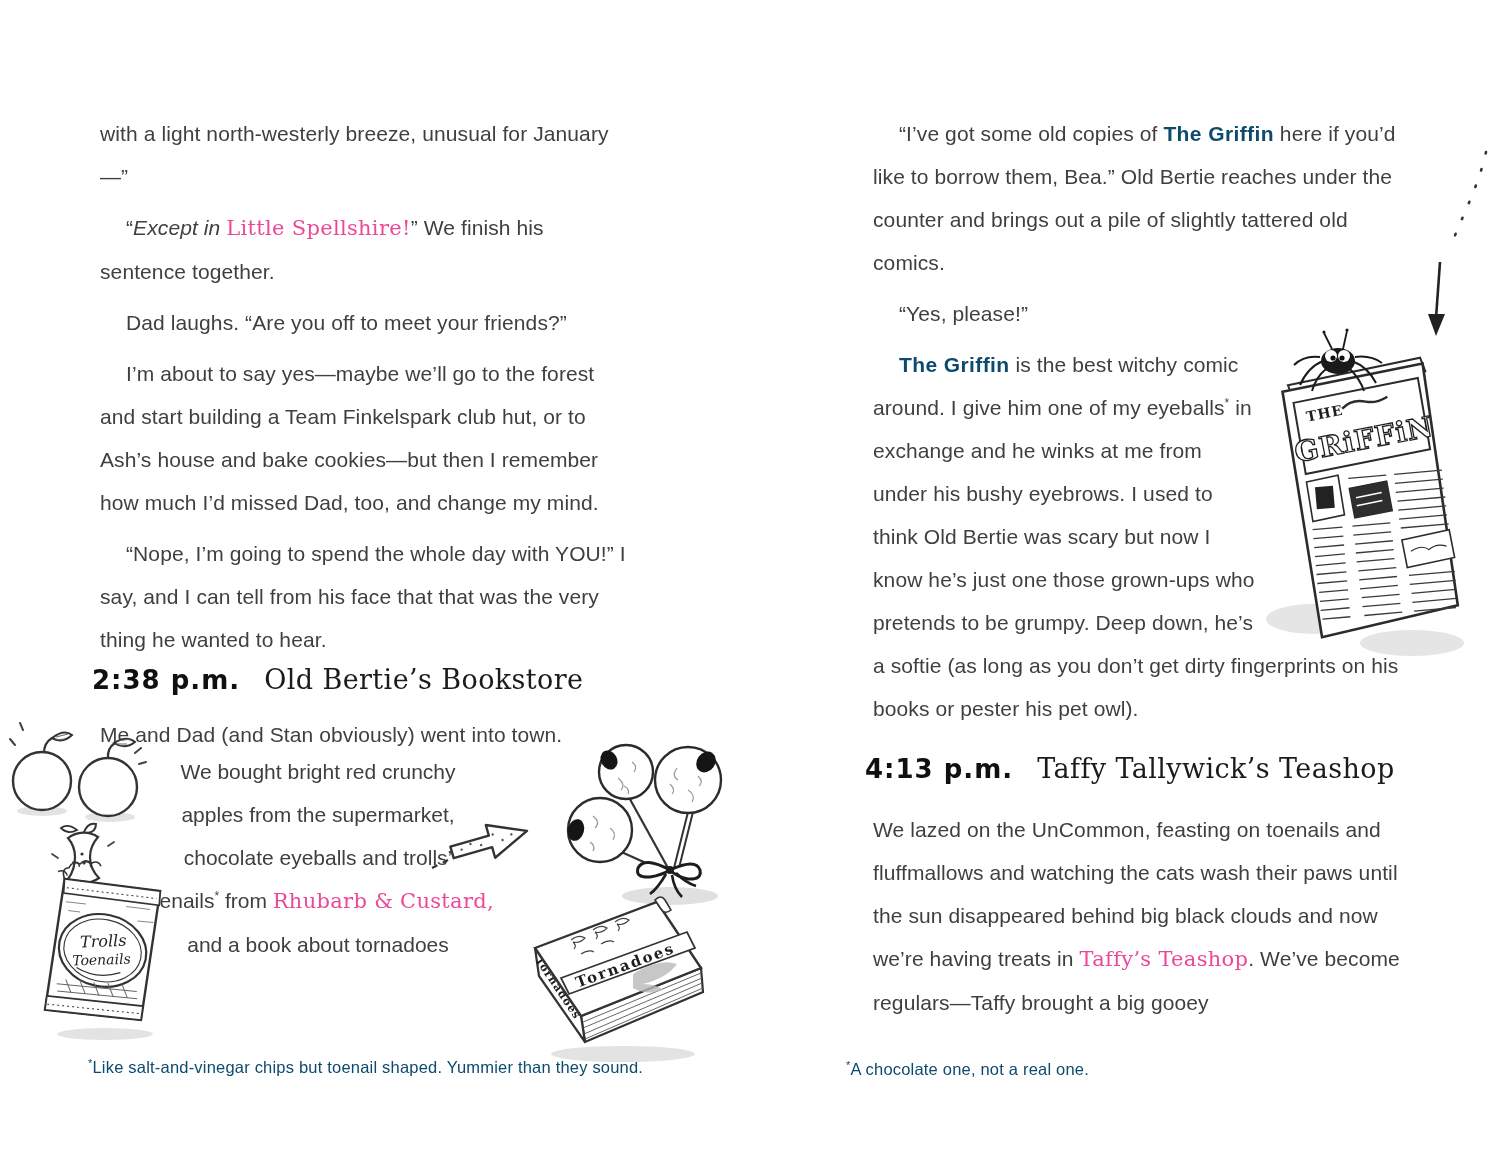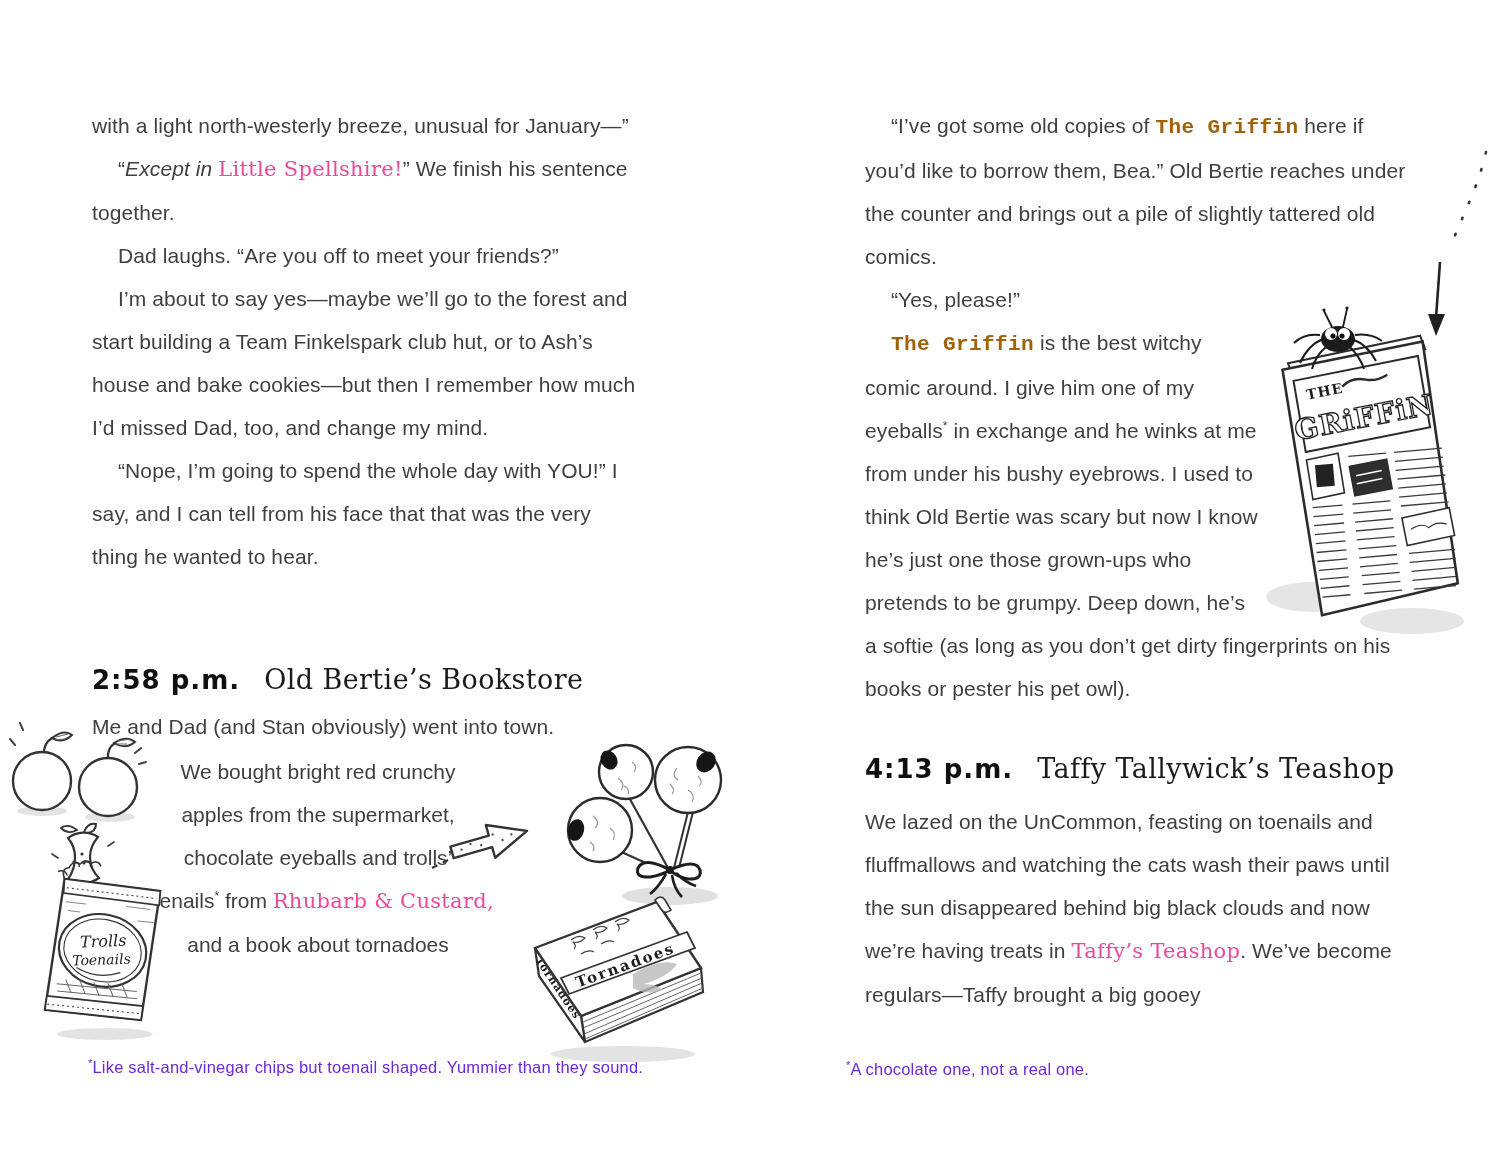--- a/index.html
+++ b/index.html
@@ -1,30 +1,30 @@
 <!DOCTYPE html>
 <html><head>
 <meta charset="utf-8">
 <style>
   html,body{margin:0;padding:0;background:#fff;}
   .spread{position:relative;width:1500px;height:1153px;background:#ffffff;overflow:hidden;
           font-family:"Liberation Sans",sans-serif;color:#3f3f3f;}
   .abs{position:absolute;}
   .body-text{font-size:21px;line-height:43px;letter-spacing:0.1px;}
-  .body-text p{margin:0;}
+  .body-text p{margin:8px;}
   p.indent{text-indent:26px;}
   .italic{font-style:italic;}
   .spell,.fancy{font-family:"DejaVu Serif",serif;letter-spacing:0.3px;color:#ec4899;}
-  .comicbold{font-weight:700;font-family:Liberation Mono, monospace;letter-spacing:0.4px;color:#a16207;}
+  .comicbold{font-weight:700;font-family:Liberation Sans, sans-serif;letter-spacing:0.4px;color:#0c4a6e;}
   sup{font-size:12px;vertical-align:super;line-height:0;}
   .section-header{white-space:nowrap;}
   .section-time{font-family:"DejaVu Sans",sans-serif;font-weight:700;font-size:26px;color:#101010;letter-spacing:1px;}
   .section-title{font-family:"DejaVu Serif",serif;font-size:27px;color:#1b1b1b;margin-left:24px;letter-spacing:0.4px;}
   .centered-lines{width:400px;text-align:center;font-size:21px;line-height:43px;}
-  .footnote{font-size:16.5px;color:#6d28d9;letter-spacing:0.2px;}
+  .footnote{font-size:16.5px;color:#0c4a6e;letter-spacing:0.2px;}
   .footnote sup{font-size:11px;}
   .griffin-float{float:right;width:150px;height:280px;position:relative;}
   .griffin-float svg{position:absolute;left:-10px;top:-16px;}
   
   .chips-label1{font:italic 16px "DejaVu Serif",serif;fill:#222;text-anchor:middle;}
   .chips-label2{font:italic 14px "DejaVu Serif",serif;fill:#222;text-anchor:middle;}
   .book-cover-title{font:bold 15px "DejaVu Serif",serif;fill:#1d1d1d;text-anchor:middle;letter-spacing:2px;}
   .book-spine-title{font:bold 11px "DejaVu Serif",serif;fill:#1d1d1d;text-anchor:middle;letter-spacing:1px;}
   .comic-the{font:bold 14px "DejaVu Serif",serif;fill:#1d1d1d;letter-spacing:1px;}
   .comic-name{font:bold 28px "DejaVu Serif",serif;fill:#ffffff;stroke:#1d1d1d;stroke-width:1.3px;text-anchor:middle;letter-spacing:1px;}
@@ -36,21 +36,21 @@
 
   <div class="abs body-text" style="left:92px;top:104px;width:545px;">
     <p><span>with a light north-westerly breeze, unusual for January—”</span></p>
     <p class="indent"><span>“</span><span class="italic">Except in </span><span class="spell">Little Spellshire!</span><span>” We finish his sentence together.</span></p>
     <p class="indent"><span>Dad laughs. “Are you off to meet your friends?”</span></p>
     <p class="indent"><span>I’m about to say yes—maybe we’ll go to the forest and start building a Team Finkelspark club hut, or to Ash’s house and bake cookies—but then I remember how much I’d missed Dad, too, and change my mind.</span></p>
     <p class="indent"><span>“Nope, I’m going to spend the whole day with YOU!” I say, and I can tell from his face that that was the very thing he wanted to hear.</span></p>
   </div>
 
   <div class="abs section-header" style="left:92px;top:664px;">
-    <span class="section-time">2:58 p.m.</span><span class="section-title">Old Bertie’s Bookstore</span>
+    <span class="section-time">2:38 p.m.</span><span class="section-title">Old Bertie’s Bookstore</span>
   </div>
 
   <div class="abs body-text" style="left:92px;top:705px;width:545px;">
     <p><span>Me and Dad (and Stan obviously) went into town.</span></p>
   </div>
 
   <div class="abs centered-lines" style="left:118px;top:750px;">
     <div><span>We bought bright red crunchy</span></div>
     <div><span>apples from the supermarket,</span></div>
     <div><span>chocolate eyeballs and trolls’</span></div>

